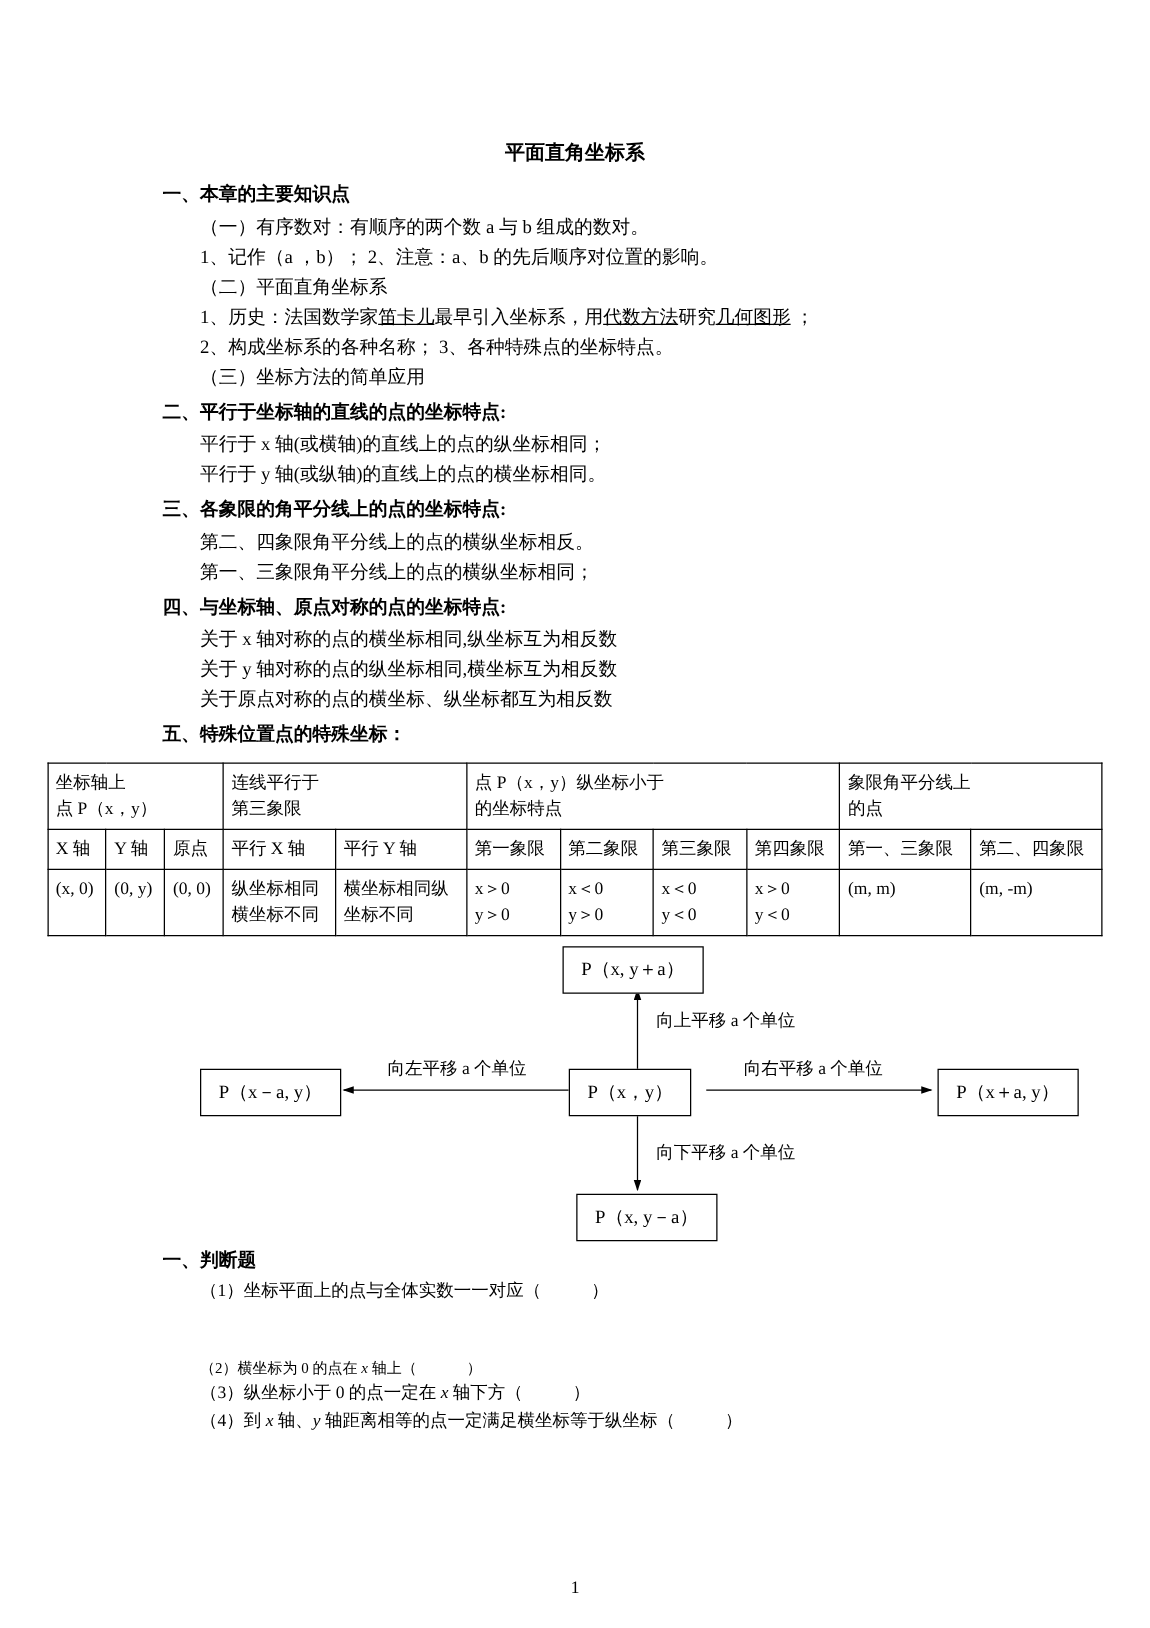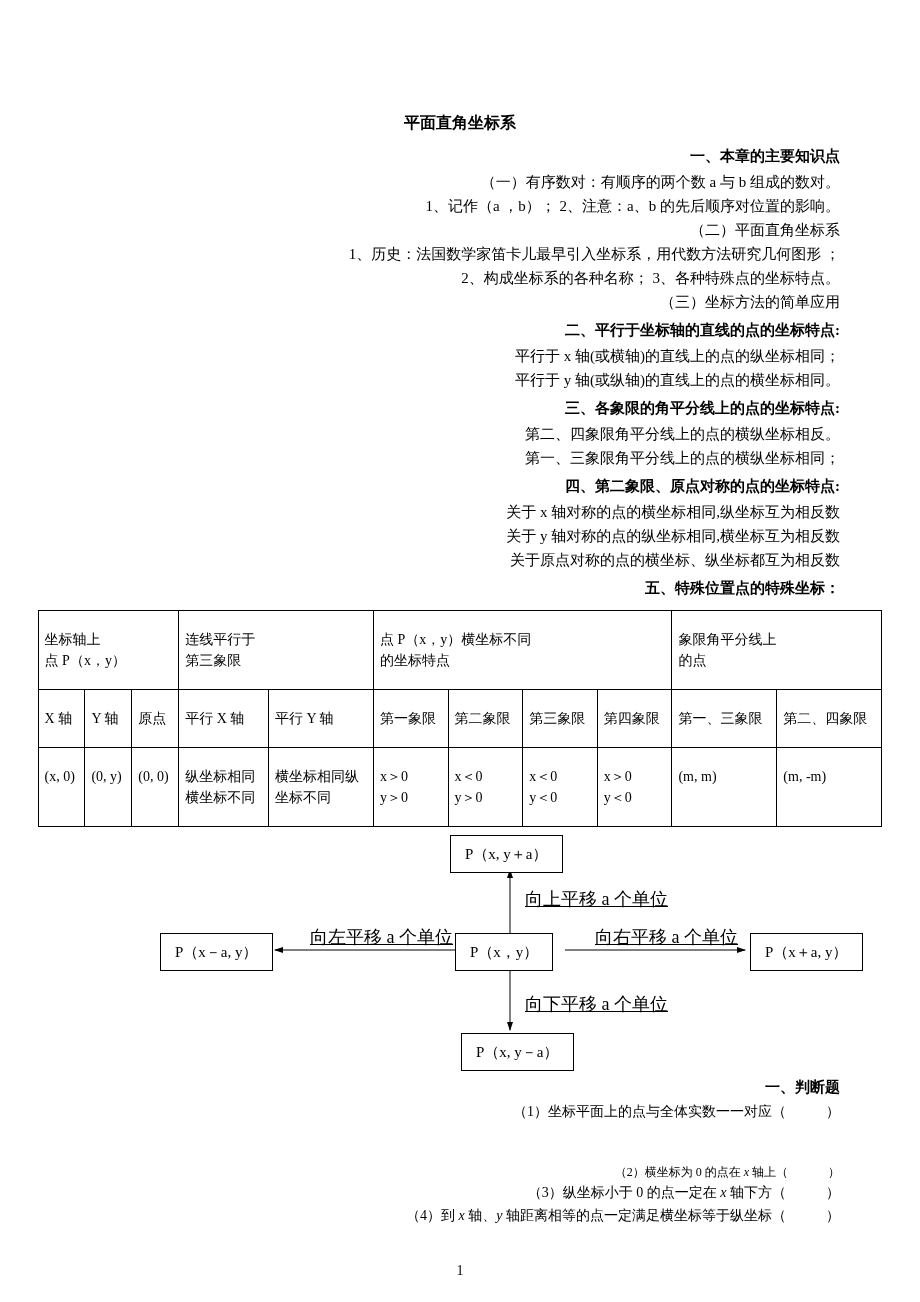--- a/index.html
+++ b/index.html
@@ -20,43 +20,42 @@
   }
   .title {
     text-align: center;
     font-weight: bold;
     font-size: 16px;
     margin-bottom: 8px;
   }
   .body-indent {
     margin-left: 110px;
     margin-right: 60px;
-    text-align: right;
   }
   .heading {
     font-weight: bold;
     font-size: 15px;
     margin-top: 4px;
     margin-bottom: 2px;
   }
   .para {
     margin-left: 30px;
     font-size: 15px;
   }
-  .u { }
+  .u { text-decoration: underline; }
 
   table.data {
     border-collapse: collapse;
     width: 96%;
     margin: 10px 2% 0 2%;
     font-size: 14px;
   }
   table.data td {
     border: 1px solid #000;
-    padding: 18px 6px;
+    padding: 5px 6px;
     vertical-align: top;
     line-height: 1.5;
   }
 
   .diagram-wrap {
     position: relative;
     width: 760px;
     height: 230px;
     margin: 8px 0 0 110px;
   }
@@ -64,23 +63,22 @@
     position: absolute;
     border: 1px solid #000;
     padding: 6px 14px;
     background: #fff;
     font-size: 15px;
     white-space: nowrap;
     text-align: right;
   }
   .d-label {
     position: absolute;
-    font-size: 18px;
+    font-size: 14px;
     white-space: nowrap;
-    text-decoration: underline;
   }
   svg.arrow-layer {
     position: absolute;
     left: 0; top: 0;
     width: 100%; height: 100%;
     pointer-events: none;
   }
   .pagenum {
     position: absolute;
     bottom: 20px;
@@ -109,41 +107,41 @@
     <div class="para">（三）坐标方法的简单应用</div>
 
     <div class="heading">二、平行于坐标轴的直线的点的坐标特点:</div>
     <div class="para">平行于 x 轴(或横轴)的直线上的点的纵坐标相同；</div>
     <div class="para">平行于 y 轴(或纵轴)的直线上的点的横坐标相同。</div>
 
     <div class="heading">三、各象限的角平分线上的点的坐标特点:</div>
     <div class="para">第二、四象限角平分线上的点的横纵坐标相反。</div>
     <div class="para">第一、三象限角平分线上的点的横纵坐标相同；</div>
 
-    <div class="heading">四、第二象限、原点对称的点的坐标特点:</div>
+    <div class="heading">四、与坐标轴、原点对称的点的坐标特点:</div>
     <div class="para">关于 x 轴对称的点的横坐标相同,纵坐标互为相反数</div>
     <div class="para">关于 y 轴对称的点的纵坐标相同,横坐标互为相反数</div>
     <div class="para">关于原点对称的点的横坐标、纵坐标都互为相反数</div>
 
     <div class="heading">五、特殊位置点的特殊坐标：</div>
   </div>
 
   <table class="data">
     <tbody>
         <tr>
       <td colspan="3">
         <span>坐标轴上</span><br>
         <span>点 P（x，y）</span>
       </td>
       <td colspan="2">
         <span>连线平行于</span><br>
         <span>第三象限</span>
       </td>
       <td colspan="4">
-        <span>点 P（x，y）横坐标不同</span><br>
+        <span>点 P（x，y）纵坐标小于</span><br>
         <span>的坐标特点</span>
       </td>
       <td colspan="2">
         <span>象限角平分线上</span><br>
         <span>的点</span>
       </td>
     </tr>
     <tr>
       <td>X 轴</td>
       <td>Y 轴</td>

